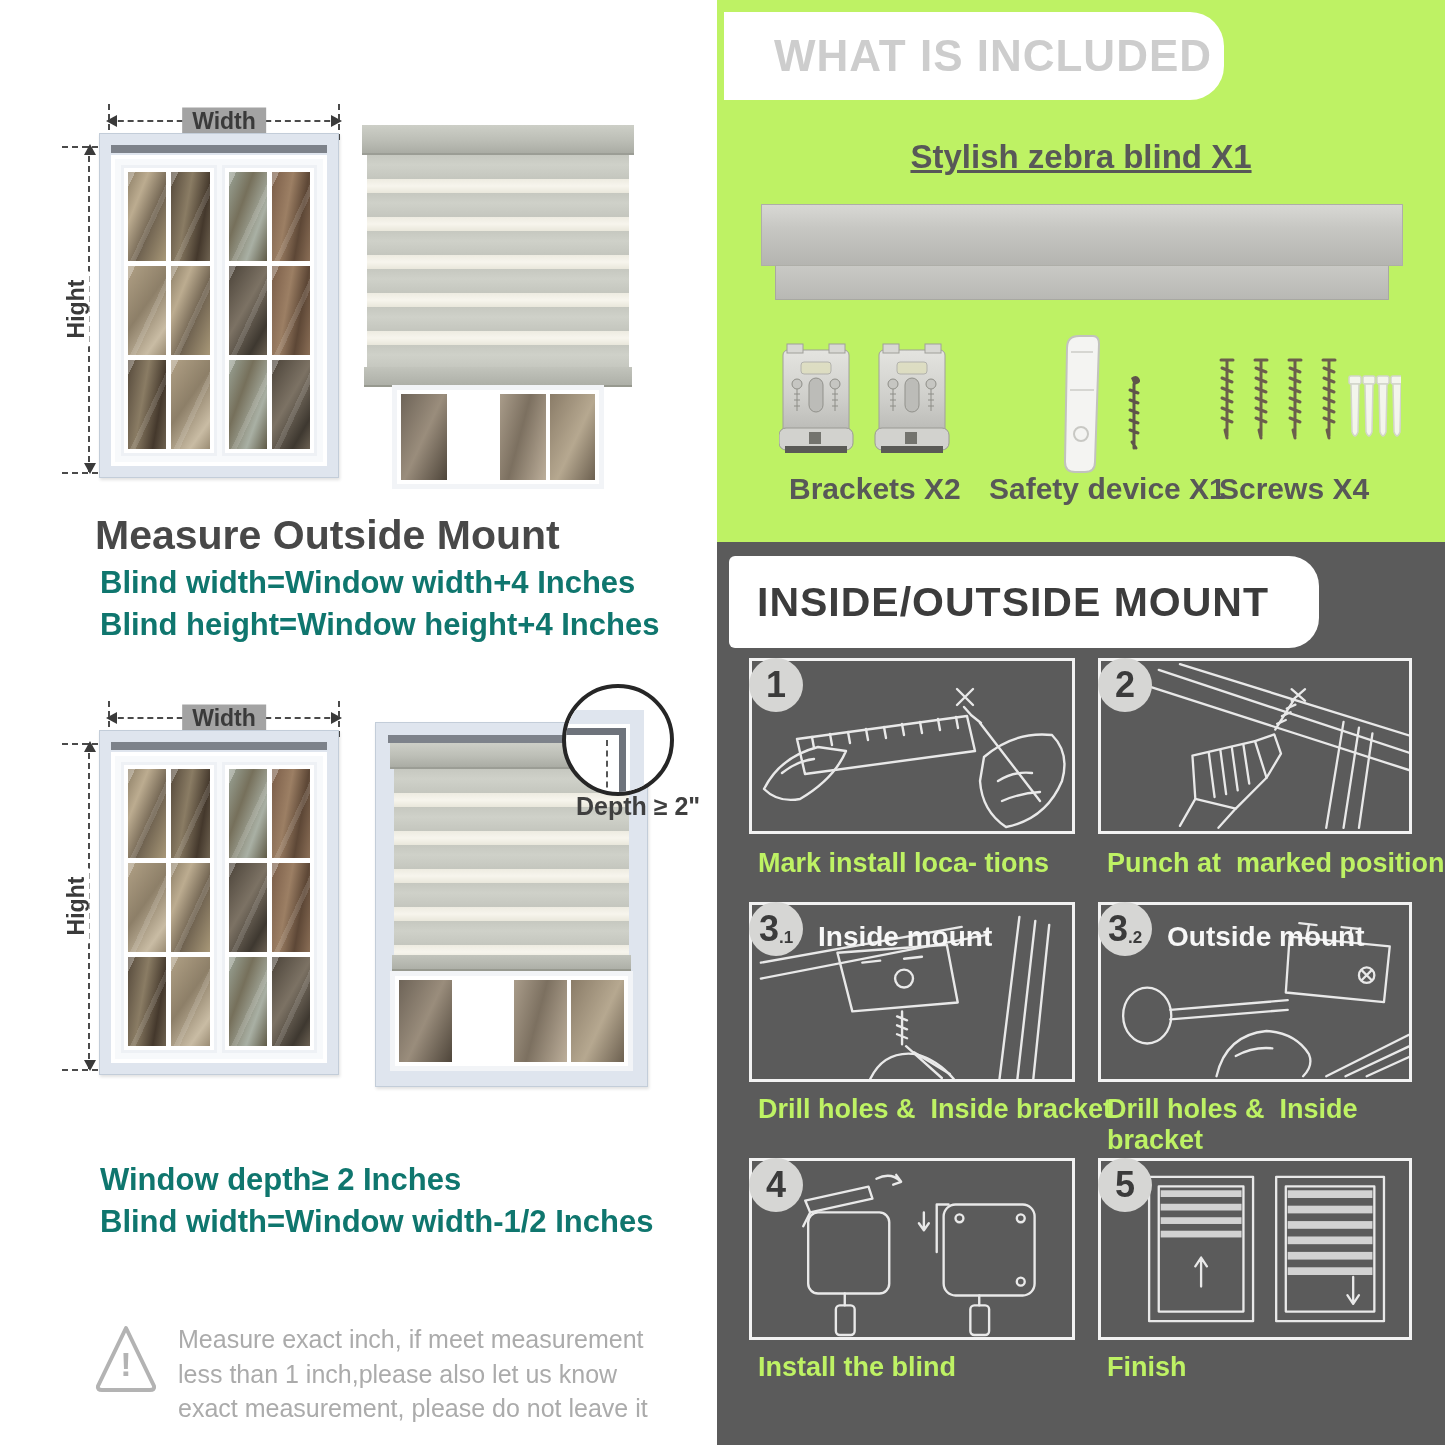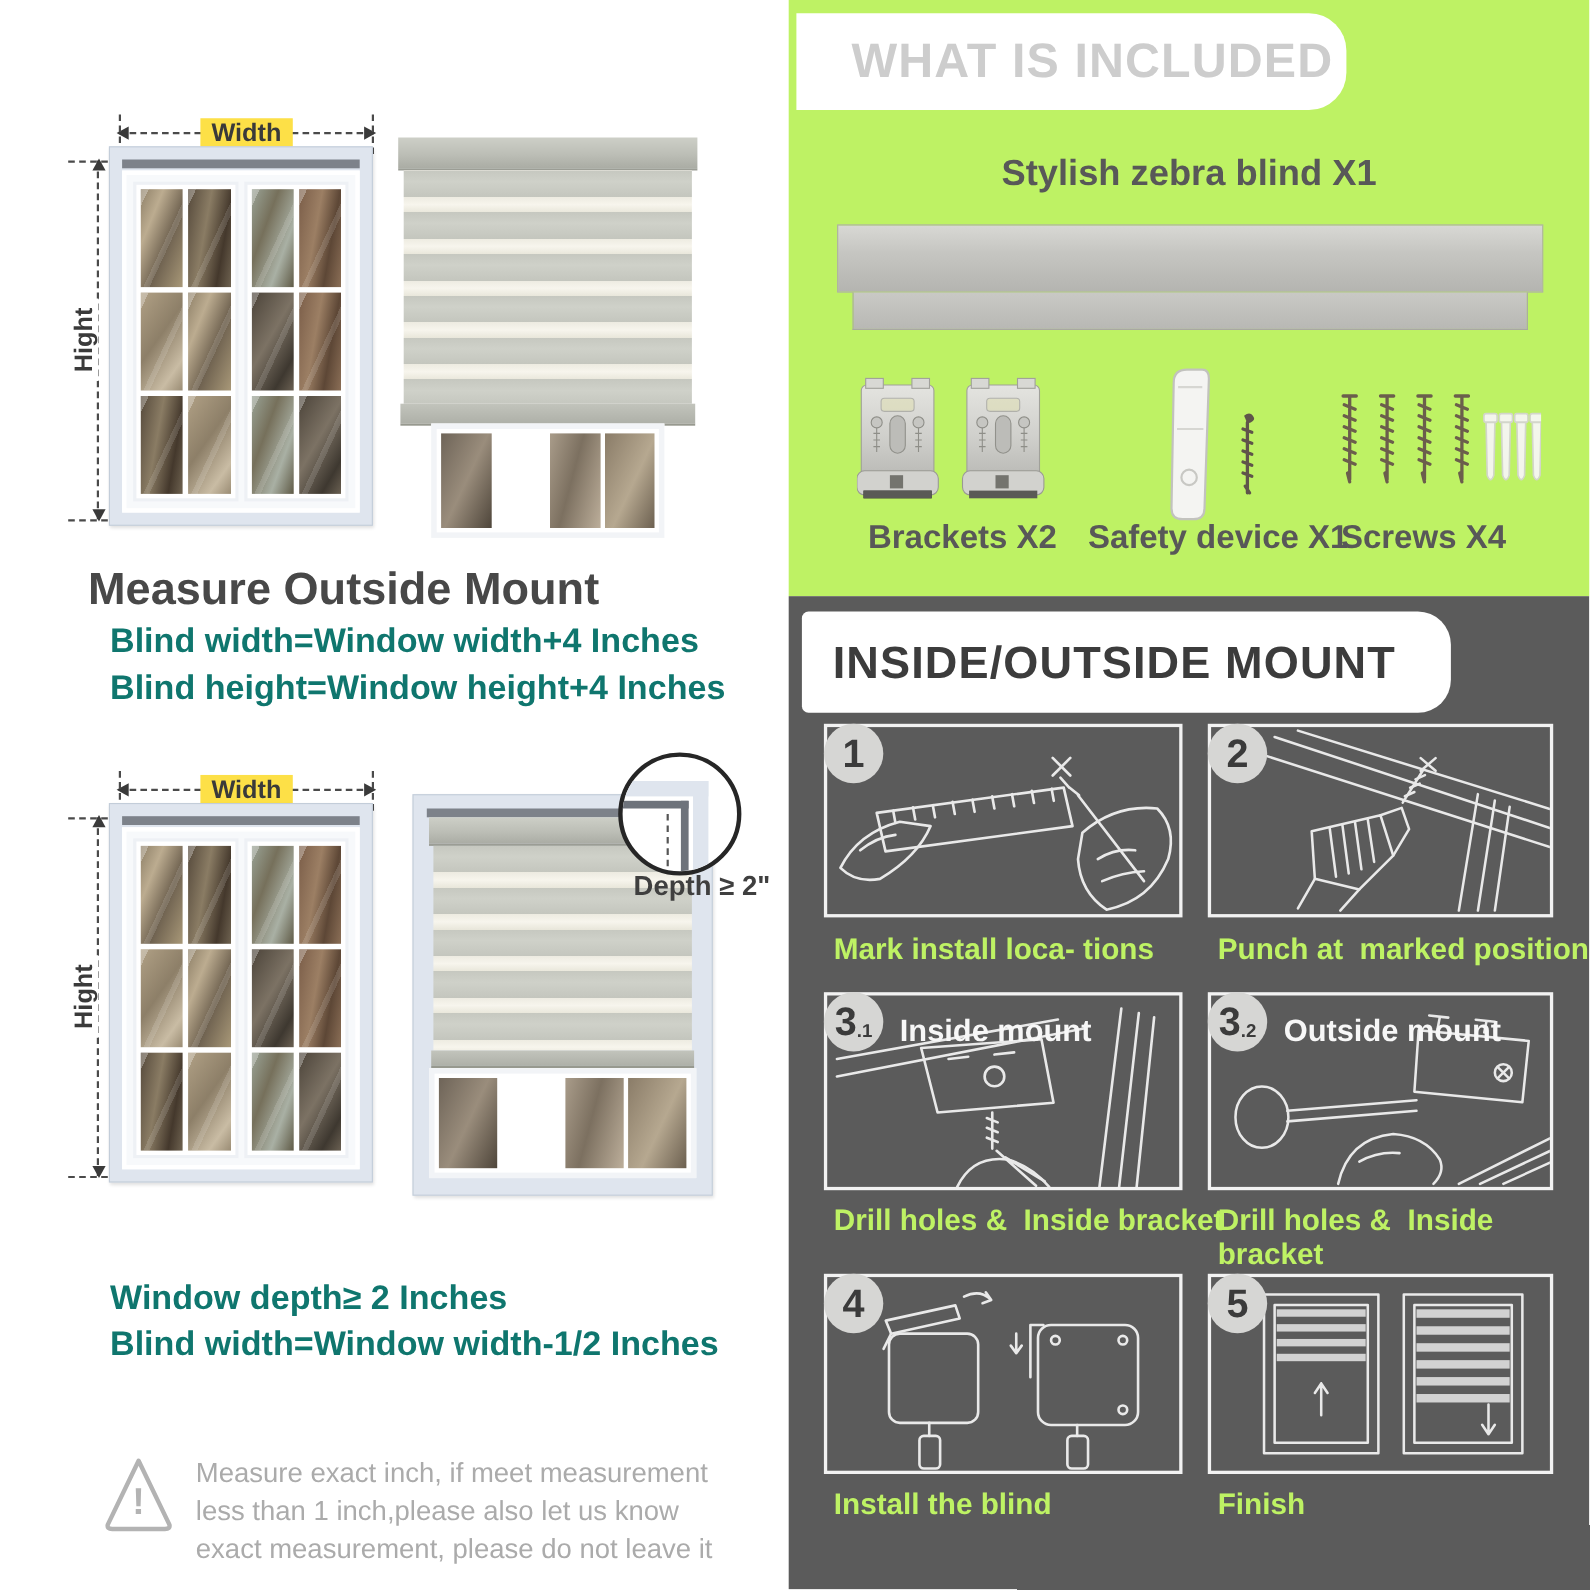--- a/index.html
+++ b/index.html
@@ -16,21 +16,21 @@
     border-radius:0 34px 34px 0;display:flex;align-items:center;padding-left:50px;box-sizing:border-box;}
   .banner-included span{color:#cdcdcd;font-size:44px;font-weight:700;letter-spacing:1px;}
   .panel-dark{left:717px;top:542px;width:728px;height:903px;background:#5b5b5b;}
   .banner-mount{left:12px;top:14px;width:590px;height:92px;background:#ffffff;
     border-radius:6px 30px 30px 6px;display:flex;align-items:center;padding-left:28px;box-sizing:border-box;}
   .banner-mount span{color:#3c3c3c;font-size:41px;font-weight:800;letter-spacing:1px;}
 
   
   .dim-w{height:0;border-top:2px dashed #4a4a4a;}
   .dim-w .lbl{position:absolute;left:50%;top:-1px;transform:translate(-50%,-50%);
-    background:#fde047;padding:0 10px;font-size:23px;font-weight:700;color:#3a3a3a;}
+    background:#a3a3a3;padding:0 10px;font-size:23px;font-weight:700;color:#3a3a3a;}
   .ah{width:0;height:0;position:absolute;}
   .ah.l{left:-2px;top:-7px;border-top:6px solid transparent;border-bottom:6px solid transparent;border-right:11px solid #3a3a3a;}
   .ah.r{right:-2px;top:-7px;border-top:6px solid transparent;border-bottom:6px solid transparent;border-left:11px solid #3a3a3a;}
   .ah.u{top:-2px;left:-6px;border-left:6px solid transparent;border-right:6px solid transparent;border-bottom:11px solid #3a3a3a;}
   .ah.d{bottom:-2px;left:-6px;border-left:6px solid transparent;border-right:6px solid transparent;border-top:11px solid #3a3a3a;}
   .tick-v{width:0;border-left:2px dashed #4a4a4a;}
   .tick-h{height:0;border-top:2px dashed #4a4a4a;}
   .dim-h{width:0;border-left:2px dashed #4a4a4a;}
   .dim-h .lbl{position:absolute;left:-14px;top:50%;transform:translate(-50%,-50%) rotate(-90deg);
     background:#ffffff;padding:0 8px;font-size:23px;font-weight:700;color:#3a3a3a;white-space:nowrap;}
@@ -68,21 +68,21 @@
   .upD{background:linear-gradient(115deg,#8a7c68 0%,#b6a890 55%,#6c6050 100%);}
 
   
   .h-measure{font-size:41px;font-weight:700;color:#484848;}
   .formula{font-size:31px;font-weight:600;color:#0f766e;}
 
   
   .warn-text{font-size:25px;color:#ababab;line-height:1.38;width:480px;}
 
   
-  .prod-label{font-size:33px;font-weight:700;color:#585858;text-align:center;}
+  .prod-label{font-size:33px;font-weight:700;color:#585858;text-align:center;text-decoration:underline;}
   .rail-main{background:linear-gradient(180deg,#d8d8d4 0%,#c6c6c2 40%,#b4b4b0 100%);border:1px solid #aeaea8;box-sizing:border-box;}
   .rail-sub{background:linear-gradient(180deg,#c9c9c5 0%,#b8b8b4 100%);border:1px solid #a8a8a2;border-top:none;box-sizing:border-box;}
   .item-label{font-size:30px;font-weight:700;color:#585858;}
 
   
   .step-box{position:absolute;border:3px solid #f2f2f2;box-sizing:border-box;}
   .badge{position:absolute;left:-3px;top:-3px;width:54px;height:54px;border-radius:50%;
     background:#d6d6d4;color:#3b3b3b;display:flex;align-items:center;justify-content:center;
     font-size:36px;font-weight:800;}
   .badge .sub{font-size:17px;font-weight:800;align-self:flex-end;margin-bottom:8px;}
@@ -150,21 +150,21 @@
           <div class="up upA"></div>
           <div class="up upB"></div>
         </div>
       <div class="col">
           <div class="up upC"></div>
           <div class="up upD"></div>
         </div>
     </div>
   </div>
 
-  <div class="abs h-measure" style="left:80px;top:512px;text-align:center;">Measure Outside Mount</div>
+  <div class="abs h-measure" style="left:95px;top:512px;text-align:center;">Measure Outside Mount</div>
   <div class="abs formula" style="left:100px;top:565px;">Blind width=Window width+4 Inches</div>
   <div class="abs formula" style="left:100px;top:607px;">Blind height=Window height+4 Inches</div>
 
   <div class="abs dim-w" style="left:108px;top:717px;width:232px;">
     <div class="ah l"></div>
     <div class="ah r"></div>
     <span class="lbl">Width</span>
   </div>
   <div class="abs tick-v" style="left:108px;top:701px;height:36px;"></div>
   <div class="abs tick-v" style="left:338px;top:701px;height:36px;"></div>

